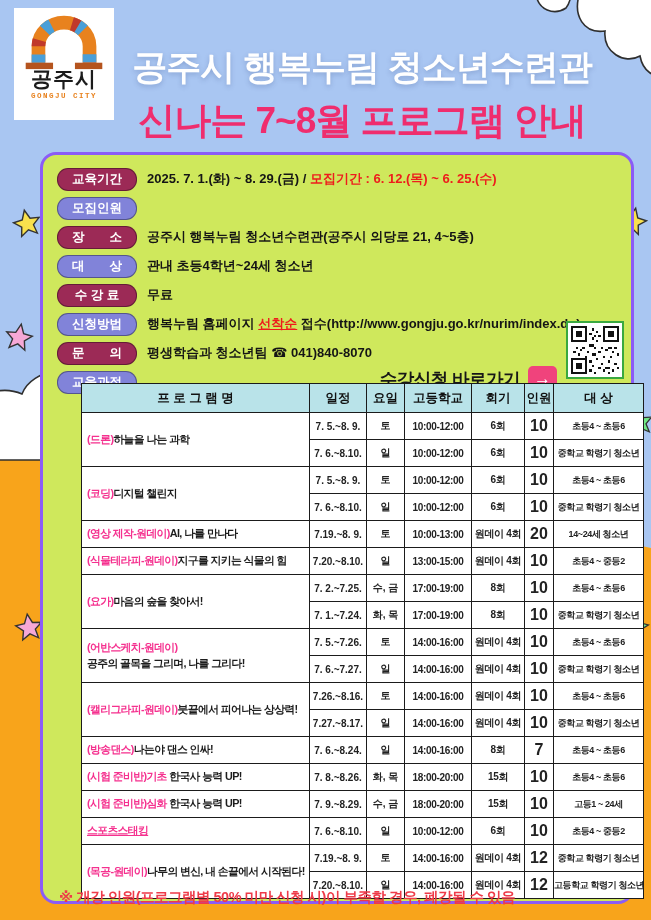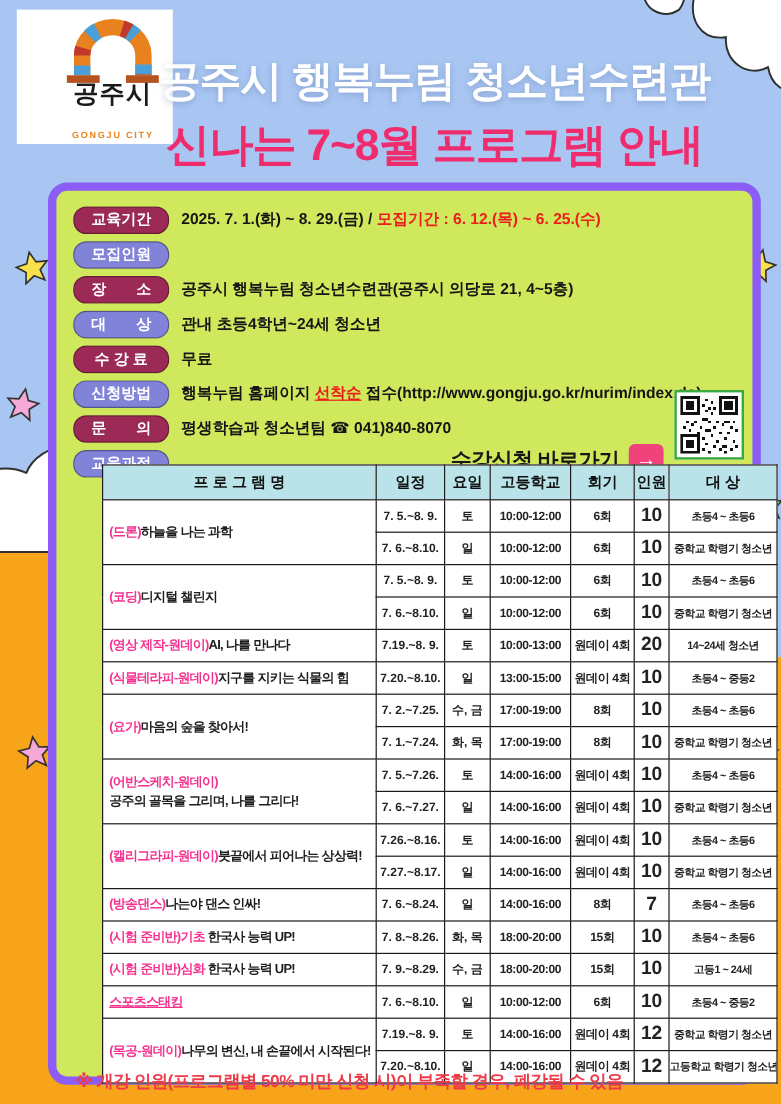--- a/index.html
+++ b/index.html
@@ -7,31 +7,31 @@
     position:relative;width:651px;height:920px;overflow:hidden;
     background:var(--sky,#a9c6f2);
     font-family:"Liberation Sans","DejaVu Sans",sans-serif;
     font-weight:bold;
   }
   svg{display:block}
   .bg{position:absolute;left:0;top:0;}
   .star{position:absolute;}
   
   .logo{position:absolute;left:14px;top:8px;width:100px;height:112px;background:#fff;
-        display:flex;flex-direction:column;align-items:center;justify-content:flex-start;padding-left:30px;}
+        display:flex;flex-direction:column;align-items:center;justify-content:flex-start;}
   .logo .name{font-size:21px;color:#1b1b1b;letter-spacing:1px;line-height:1;margin-top:-2px;}
-  .logo .sub{font-size:7.5px;color:#e8821e;letter-spacing:1.5px;margin-top:19px;}
+  .logo .sub{font-size:7.5px;color:#e8821e;letter-spacing:1.5px;margin-top:3px;font-family:Liberation Mono, monospace;}
   
   .titles{position:absolute;left:88px;top:44px;width:548px;text-align:center;}
   .t1{font-size:35px;color:#ffffff;letter-spacing:-1px;text-shadow:0 2px 5px rgba(40,60,120,.25);white-space:nowrap;}
   .t2{font-size:37px;color:var(--title-pink,#ef2d6e);letter-spacing:-1px;margin-top:5px;white-space:nowrap;}
   
   .panel{position:absolute;left:40px;top:152px;width:594px;height:752px;
          background:var(--panel-green,#cfe85c);
-         border:7px solid #8b5cf6;border-radius:16px;box-sizing:border-box;}
+         border:3px solid #8b5cf6;border-radius:16px;box-sizing:border-box;}
   .info-row{position:absolute;left:14px;height:22px;display:flex;align-items:center;white-space:pre;}
   .pill{width:78px;height:21px;border-radius:11px;color:#fff;font-size:12.5px;
         display:flex;align-items:center;justify-content:center;flex:0 0 auto;
         border:1px solid rgba(0,0,0,.35);letter-spacing:0;}
   .info-row:nth-of-type(odd) .pill{background:var(--pill-maroon,#9c2a56);}
   .info-row:nth-of-type(even) .pill{background:var(--pill-periwinkle,#8183d9);}
   .itext{font-size:13px;color:#151515;margin-left:10px;white-space:pre;}
   .ired{color:var(--red,#ee1c1c);}
   .ilink{color:var(--red,#ee1c1c);text-decoration:underline;}
   .apply{position:absolute;top:199px;right:74px;display:flex;align-items:center;gap:8px;margin-top:12px;}

